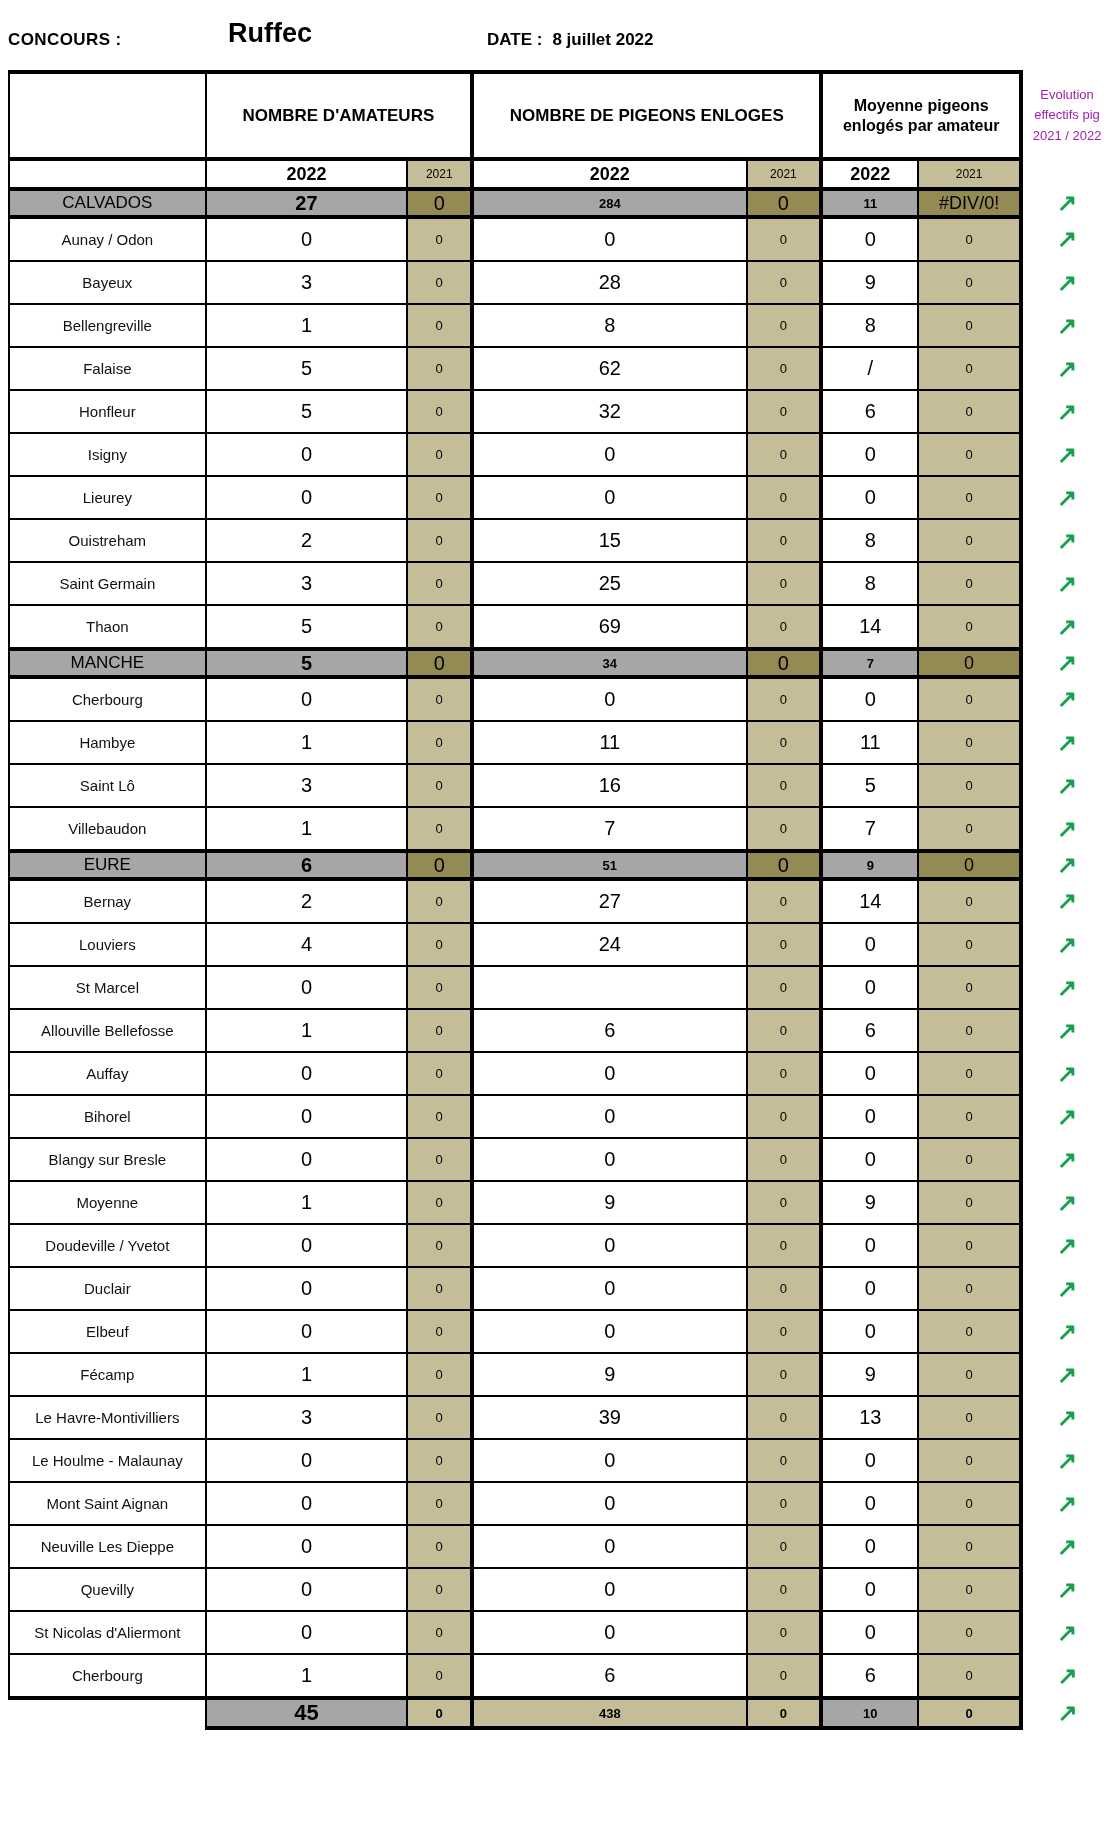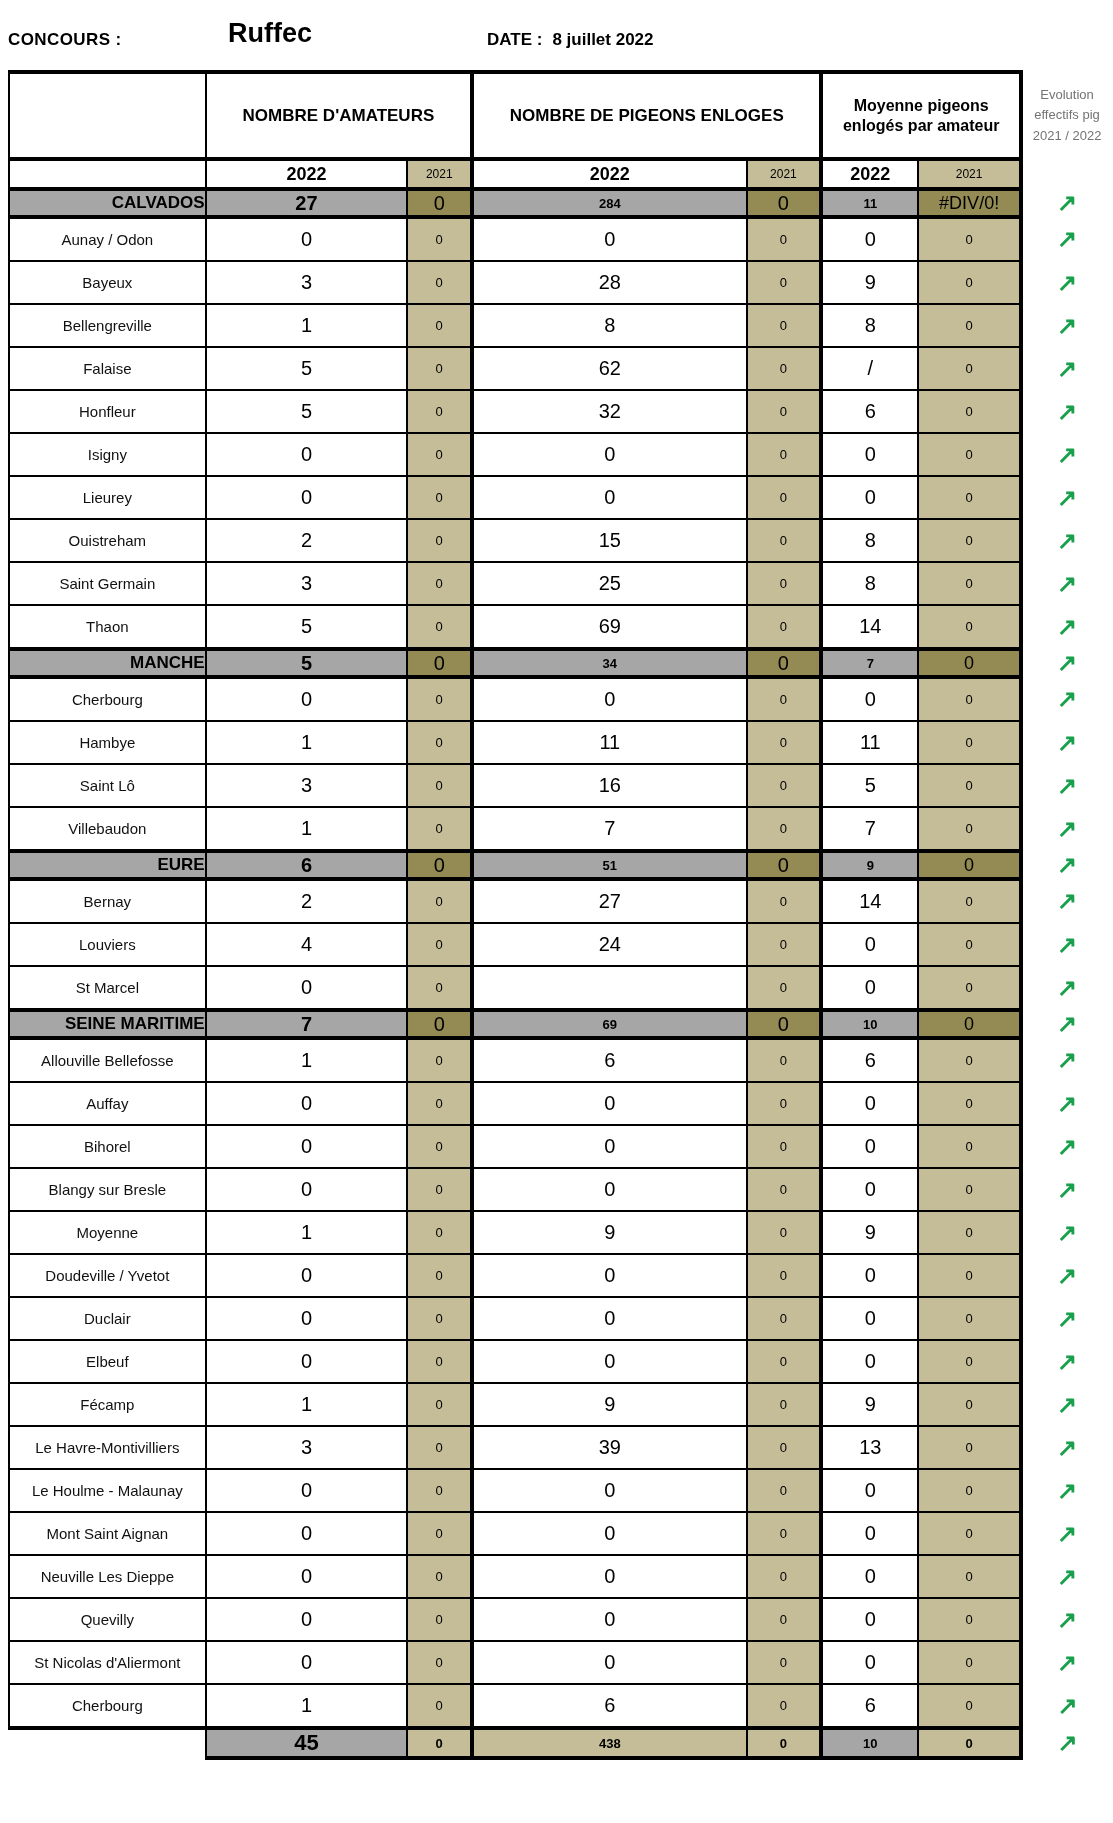--- a/index.html
+++ b/index.html
@@ -29,31 +29,31 @@
     padding:0;text-align:center;vertical-align:middle;overflow:hidden;
     border:2px solid #000;background:#fff;font-weight:normal;
   }
   
   .gr-end{border-right-width:4px;}
   td.evo,th.evo{border:none;background:#fff;}
   
   tr.row-head th{height:83px;border-top-width:4px;border-bottom-width:4px;}
   .group-title{font-size:17px;font-weight:bold;}
   .group-title.moyenne{font-size:16px;padding:0 12px;line-height:1.25;}
-  .evo-head{font-size:13px;line-height:1.55;color:#737373;}
+  .evo-head{font-size:13px;line-height:1.55;color:#a21caf;}
   tr.row-year td{height:26px;border-bottom-width:4px;}
   .year-big{font-weight:bold;font-size:18px;}
   .year-small{font-size:12px;}
   
   tr.r-city td{height:41px;}
   tr.r-dept td{height:24px;border-top-width:4px;border-bottom-width:4px;}
   tr.r-total td{height:23px;border-top-width:4px;border-bottom-width:4px;}
   tr.r-total td.empty{border:none;border-top:4px solid #000;background:#fff;}
   .lbl{font-size:15px;color:#111;}
-  .lbl-dept{font-size:17px;font-weight:bold;text-align:right;}
+  .lbl-dept{font-size:17px;font-weight:normal;}
   .n-big{font-size:20px;}
   .n-xbig{font-size:22px;}
   .n-med{font-size:18px;}
   .n-small{font-size:13px;}
   .b{font-weight:bold;}
   
   .bg-grey{background:#A6A6A6;}
   .bg-khaki{background:#C4BD97;}
   .bg-darkkhaki{background:#948A54;}
   
@@ -306,30 +306,20 @@
       <tr class="r-city">
         <td class="lbl">St Marcel</td>
         <td class="n-big">0</td>
         <td class="n-small bg-khaki gr-end">0</td>
         <td class="n-big"></td>
         <td class="n-small bg-khaki gr-end">0</td>
         <td class="n-big">0</td>
         <td class="n-small bg-khaki gr-end">0</td>
         <td class="evo"><span class="arrow">↗</span></td>
       </tr>
-      <tr class="r-dept">
-        <td class="lbl-dept bg-grey">SEINE MARITIME</td>
-        <td class="n-big b bg-grey">7</td>
-        <td class="n-big bg-darkkhaki gr-end">0</td>
-        <td class="n-small b bg-grey">69</td>
-        <td class="n-big bg-darkkhaki gr-end">0</td>
-        <td class="n-small b bg-grey">10</td>
-        <td class="n-med bg-darkkhaki gr-end">0</td>
-        <td class="evo"><span class="arrow">↗</span></td>
-      </tr>
       <tr class="r-city">
         <td class="lbl">Allouville Bellefosse</td>
         <td class="n-big">1</td>
         <td class="n-small bg-khaki gr-end">0</td>
         <td class="n-big">6</td>
         <td class="n-small bg-khaki gr-end">0</td>
         <td class="n-big">6</td>
         <td class="n-small bg-khaki gr-end">0</td>
         <td class="evo"><span class="arrow">↗</span></td>
       </tr>

